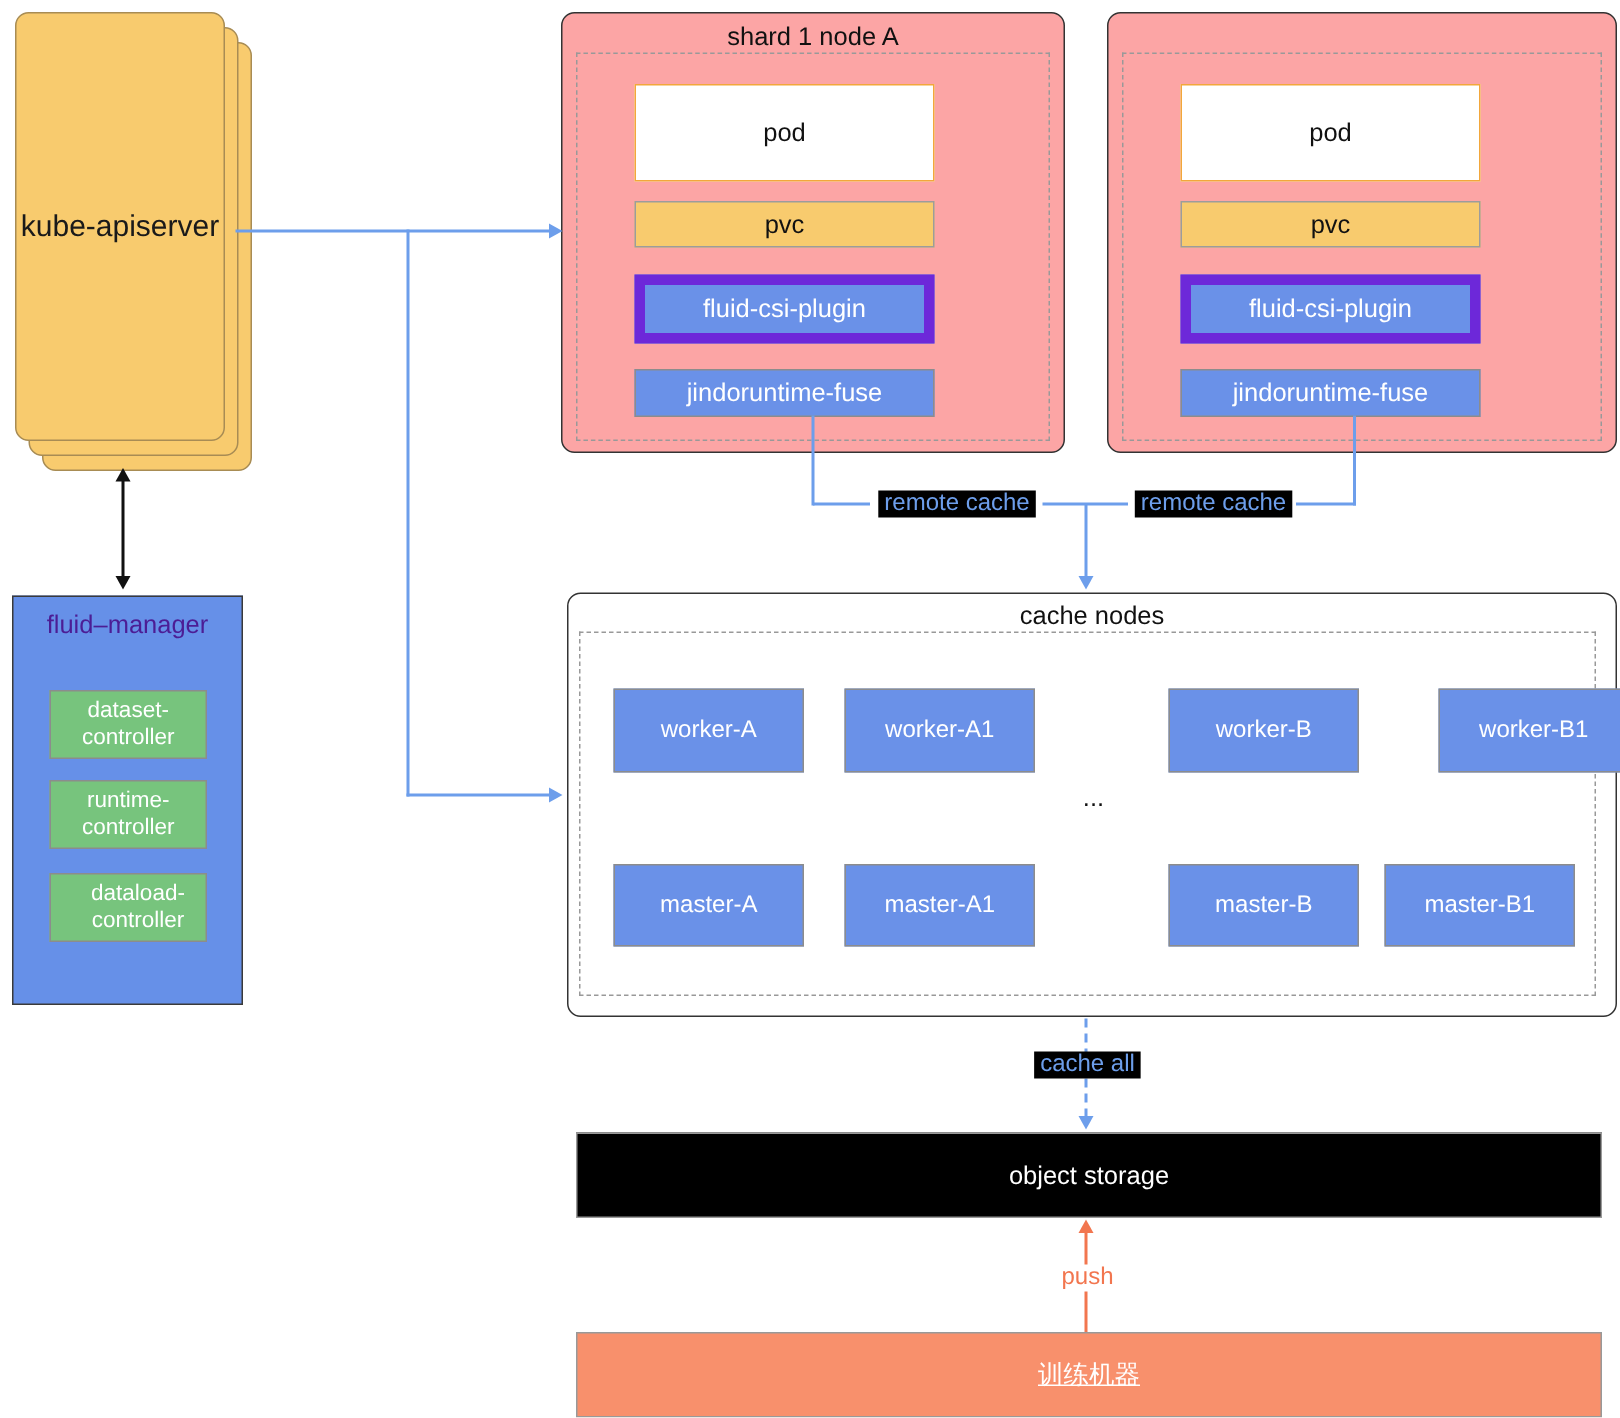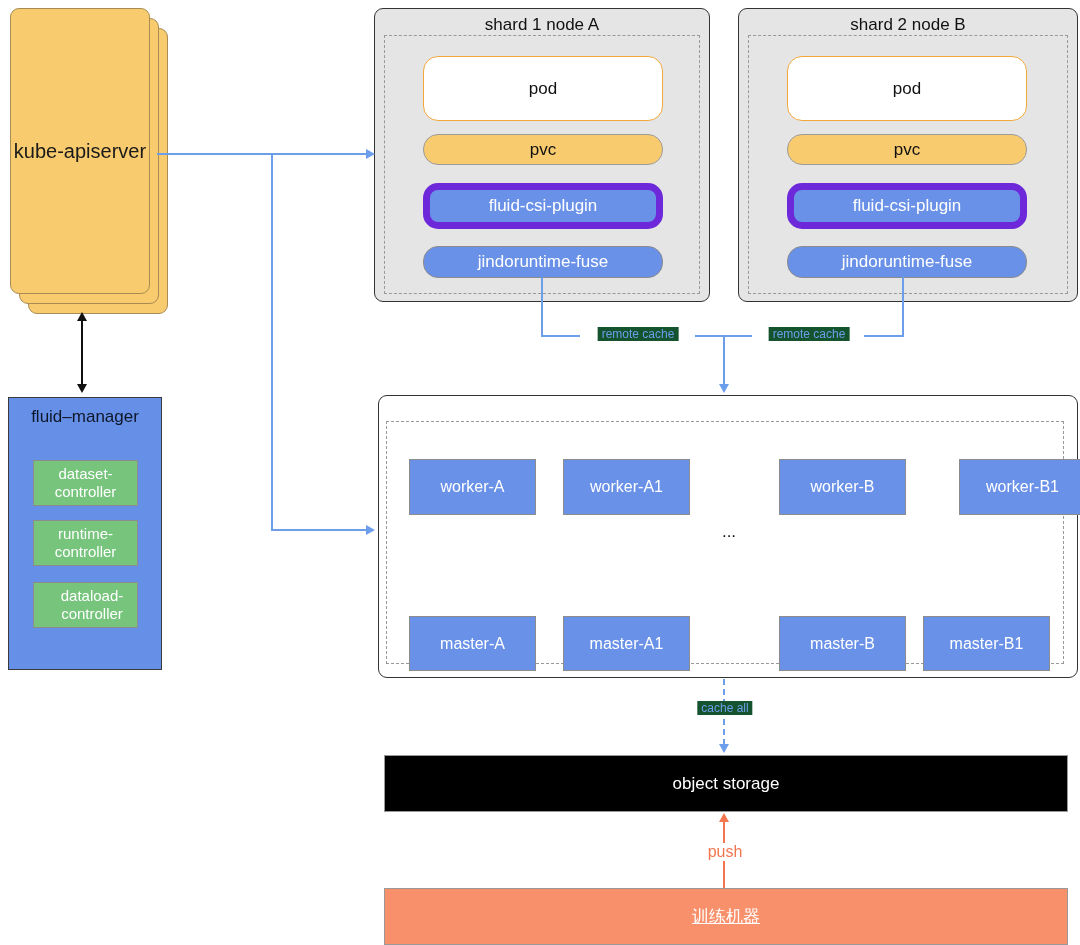--- a/index.html
+++ b/index.html
@@ -16,51 +16,51 @@
   .stack.front{left:10px;top:8px;font-size:20px;color:#1a1a1a;}
 
   
   .blk-line{position:absolute;left:81px;top:320px;width:0;height:64px;border-left:2px solid #111;}
   .tri{position:absolute;width:0;height:0;}
   .tri.up-black{left:77px;top:312px;border-left:5px solid transparent;border-right:5px solid transparent;border-bottom:9px solid #111;}
   .tri.down-black{left:77px;top:384px;border-left:5px solid transparent;border-right:5px solid transparent;border-top:9px solid #111;}
 
   
   .fluid-manager{position:absolute;left:8px;top:397px;width:154px;height:273px;background:#6690E8;border:1.5px solid #3a3a3a;box-sizing:border-box;}
-  .fm-title{position:absolute;top:9px;left:0;width:100%;text-align:center;color:#0f172a;font-size:17px;}
+  .fm-title{position:absolute;top:9px;left:0;width:100%;text-align:center;color:#4c1d95;font-size:17px;}
   .ctrl{position:absolute;left:24px;width:105px;height:46px;background:#77C47D;border:1px solid #8C8C8C;box-sizing:border-box;
         color:#fff;font-size:15px;line-height:1.2;white-space:pre-line;}
   .ctrl.c1{top:62px;} .ctrl.c2{top:122px;} .ctrl.c3{top:184px;padding-left:13px;}
 
   
-  .shard{position:absolute;top:8px;height:294px;background:#e5e5e5;border:1.6px solid #333;border-radius:9px;box-sizing:border-box;padding-left:26px;}
+  .shard{position:absolute;top:8px;height:294px;background:#fca5a5;border:1.6px solid #333;border-radius:9px;box-sizing:border-box;padding-left:26px;}
   .shard.s1{left:374px;width:336px;}
   .shard.s2{left:738px;width:340px;}
   .shard-title{position:absolute;top:6px;left:0;width:100%;text-align:center;font-size:17px;color:#111;}
   .shard-dash{position:absolute;left:9px;right:9px;top:26px;bottom:7px;border:1px dashed #999;}
-  .inbox{position:absolute;left:48px;width:240px;box-sizing:border-box;font-size:17px;border-radius:15px;}
+  .inbox{position:absolute;left:48px;width:200px;box-sizing:border-box;font-size:17px;}
   .inbox.pod{top:47px;height:65px;background:#fff;border:1px solid #F2A73B;color:#111;}
   .inbox.pvc{top:125px;height:31px;background:#F8CB6E;border:1px solid #9c9c9c;color:#111;}
   .inbox.csi{top:174px;height:46px;background:#6A91E8;border:7px solid #6d28d9;color:#fff;}
   .inbox.fuse{top:237px;height:32px;background:#6A91E8;border:1px solid #8C8C8C;color:#fff;}
 
   
   .cacheb{position:absolute;left:378px;top:395px;width:700px;height:283px;background:#fff;border:1.6px solid #333;border-radius:9px;box-sizing:border-box;}
   .cache-title{position:absolute;top:5px;left:0;width:100%;text-align:center;font-size:17px;color:#111;}
   .cache-dash{position:absolute;left:7px;right:13px;top:25px;bottom:13px;border:1px dashed #999;}
   .node{position:absolute;width:127px;height:56px;background:#6A91E8;border:1px solid #8C8C8C;box-sizing:border-box;color:#fff;font-size:16px;}
-  .node.r2{height:55px;margin-top:40px;}
+  .node.r2{height:55px;}
   .dots{position:absolute;left:330px;top:126px;width:40px;text-align:center;font-size:17px;color:#111;}
 
   
   .bl{position:absolute;background:#6D9EEB;}
   .tri.right-blue{border-top:5px solid transparent;border-bottom:5px solid transparent;border-left:9px solid #6D9EEB;}
   .tri.down-blue{border-left:5px solid transparent;border-right:5px solid transparent;border-top:9px solid #6D9EEB;}
   .tri.up-orange{border-left:5px solid transparent;border-right:5px solid transparent;border-bottom:9px solid #F2764F;}
-  .lbl-blue{position:absolute;transform:translateX(-50%);color:#6D9EEB;font-size:12px;background:#14532d;padding:0 4px;white-space:nowrap;}
+  .lbl-blue{position:absolute;transform:translateX(-50%);color:#6D9EEB;font-size:16px;background:#000000;padding:0 4px;white-space:nowrap;}
   .dash-blue{position:absolute;width:0;border-left:2px dashed #6D9EEB;}
   .push-line{position:absolute;width:0;border-left:2px solid #F2764F;}
   .lbl-push{position:absolute;transform:translateX(-50%);color:#F2764F;font-size:16px;background:#fff;padding:0 4px;}
 
   
   .bar{position:absolute;left:384px;width:684px;height:57px;box-sizing:border-box;color:#fff;font-size:17px;}
   .bar.storage{top:755px;background:#000000;border:1px solid #999;}
   .bar.train{top:888px;background:#F8906C;border:1px solid #999;text-decoration:underline;}
 </style>
 </head>
@@ -91,21 +91,20 @@
   <div class="shard s1">
     <div class="shard-title">shard 1 node A</div>
     <div class="shard-dash"></div>
     <div class="inbox pod center">pod</div>
     <div class="inbox pvc center">pvc</div>
     <div class="inbox csi center">fluid-csi-plugin</div>
     <div class="inbox fuse center">jindoruntime-fuse</div>
   </div>
 
   <div class="shard s2">
-    <div class="shard-title">shard 2 node B</div>
     <div class="shard-dash"></div>
     <div class="inbox pod center">pod</div>
     <div class="inbox pvc center">pvc</div>
     <div class="inbox csi center">fluid-csi-plugin</div>
     <div class="inbox fuse center">jindoruntime-fuse</div>
   </div>
 
   <div class="bl" style="left:157px;top:153px;width:212px;height:2px;"></div>
   <div class="tri right-blue" style="left:366px;top:149px;"></div>
 
@@ -118,20 +117,21 @@
   <div class="bl" style="left:902px;top:277px;width:2px;height:60px;"></div>
   <div class="bl" style="left:542px;top:335px;width:38px;height:2px;"></div>
   <div class="bl" style="left:695px;top:335px;width:57px;height:2px;"></div>
   <div class="bl" style="left:864px;top:335px;width:40px;height:2px;"></div>
   <div class="lbl-blue" style="left:638px;top:327px;">remote cache</div>
   <div class="lbl-blue" style="left:809px;top:327px;">remote cache</div>
   <div class="bl" style="left:723px;top:336px;width:2px;height:49px;"></div>
   <div class="tri down-blue" style="left:719px;top:384px;"></div>
 
   <div class="cacheb">
+    <div class="cache-title">cache nodes</div>
     <div class="cache-dash"></div>
     <div class="node center" style="left:30px;top:63px;">worker-A</div>
     <div class="node center" style="left:184px;top:63px;">worker-A1</div>
     <div class="node center" style="left:400px;top:63px;">worker-B</div>
     <div class="node center" style="left:544px;top:63px;margin-left:36px;">worker-B1</div>
     <div class="dots">...</div>
     <div class="node r2 center" style="left:30px;top:180px;">master-A</div>
     <div class="node r2 center" style="left:184px;top:180px;">master-A1</div>
     <div class="node r2 center" style="left:400px;top:180px;">master-B</div>
     <div class="node r2 center" style="left:544px;top:180px;">master-B1</div>

